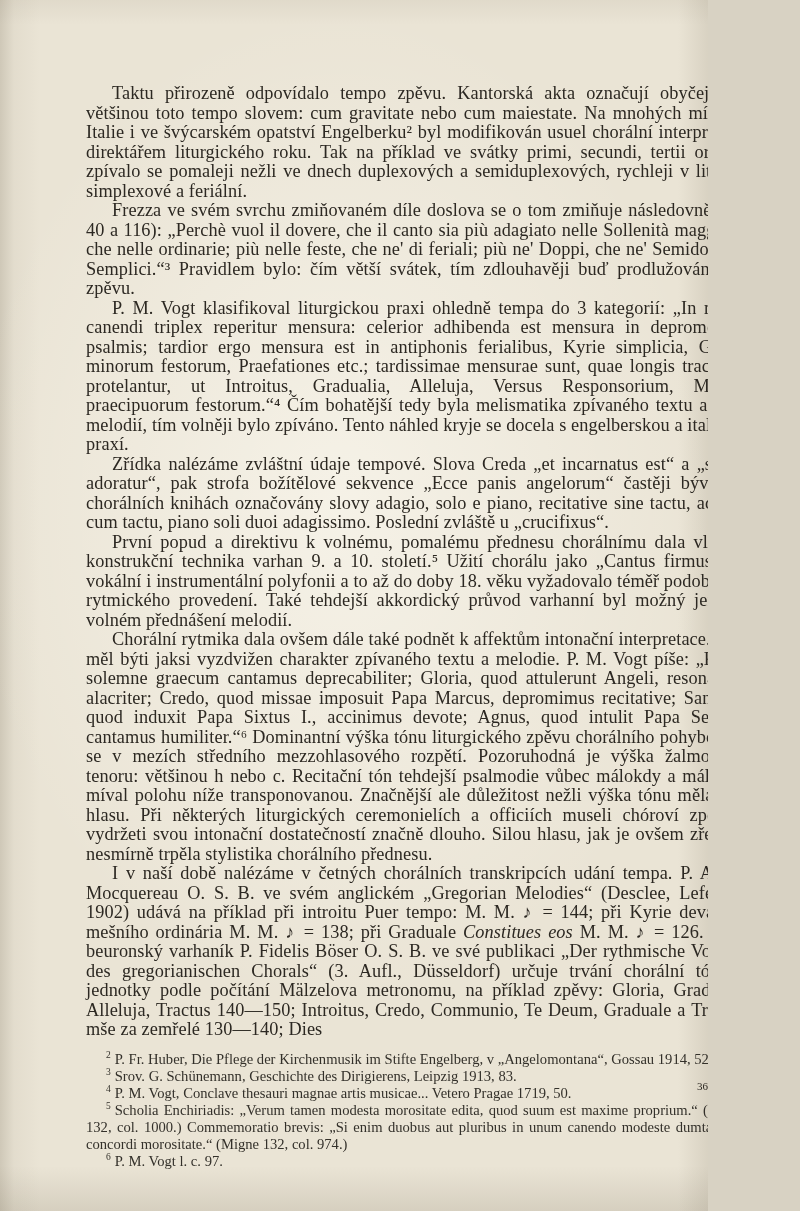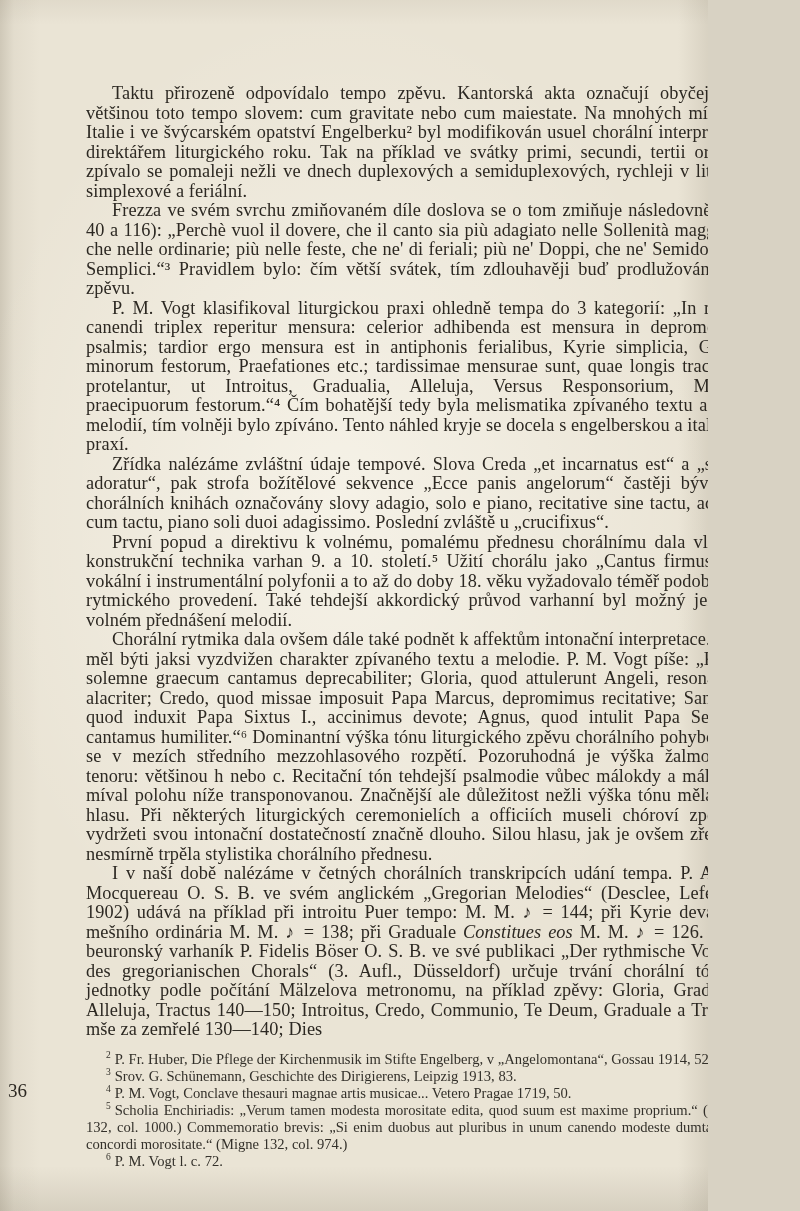--- a/index.html
+++ b/index.html
@@ -52,25 +52,25 @@
     text-align: justify;
     text-indent: 20px;
   }
   .footnote sup {
     font-size: 9.5px;
     line-height: 0;
     margin-right: 4px;
   }
   .page-number {
     position: absolute;
-    left: 8px;
+    left: 0;
     right: 0;
     top: 1080px;
-    text-align: left;
-    font-size: 19px;
+    text-align: right;
+    font-size: 11px;
     color: #2c2822;
   }
 </style>
 </head>
 <body>
 
 <div class="page">
 
   <div class="text-block">
 
@@ -102,21 +102,21 @@
 
       <div class="footnote">
         <sup>4</sup><span>P. M. Vogt, Conclave thesauri magnae artis musicae... Vetero Pragae 1719, 50.</span>
       </div>
 
       <div class="footnote">
         <sup>5</sup><span>Scholia Enchiriadis: „Verum tamen modesta morositate edita, quod suum est maxime proprium.“ (Migne 132, col. 1000.) Commemoratio brevis: „Si enim duobus aut pluribus in unum canendo modeste dumtaxat et concordi morositate.“ (Migne 132, col. 974.)</span>
       </div>
 
       <div class="footnote">
-        <sup>6</sup><span>P. M. Vogt l. c. 72.</span>
+        <sup>6</sup><span>P. M. Vogt l. c. 97.</span>
       </div>
 
     </div>
   </div>
 
   <div class="page-number">36</div>
 
 </div>
 
 </body></html>

